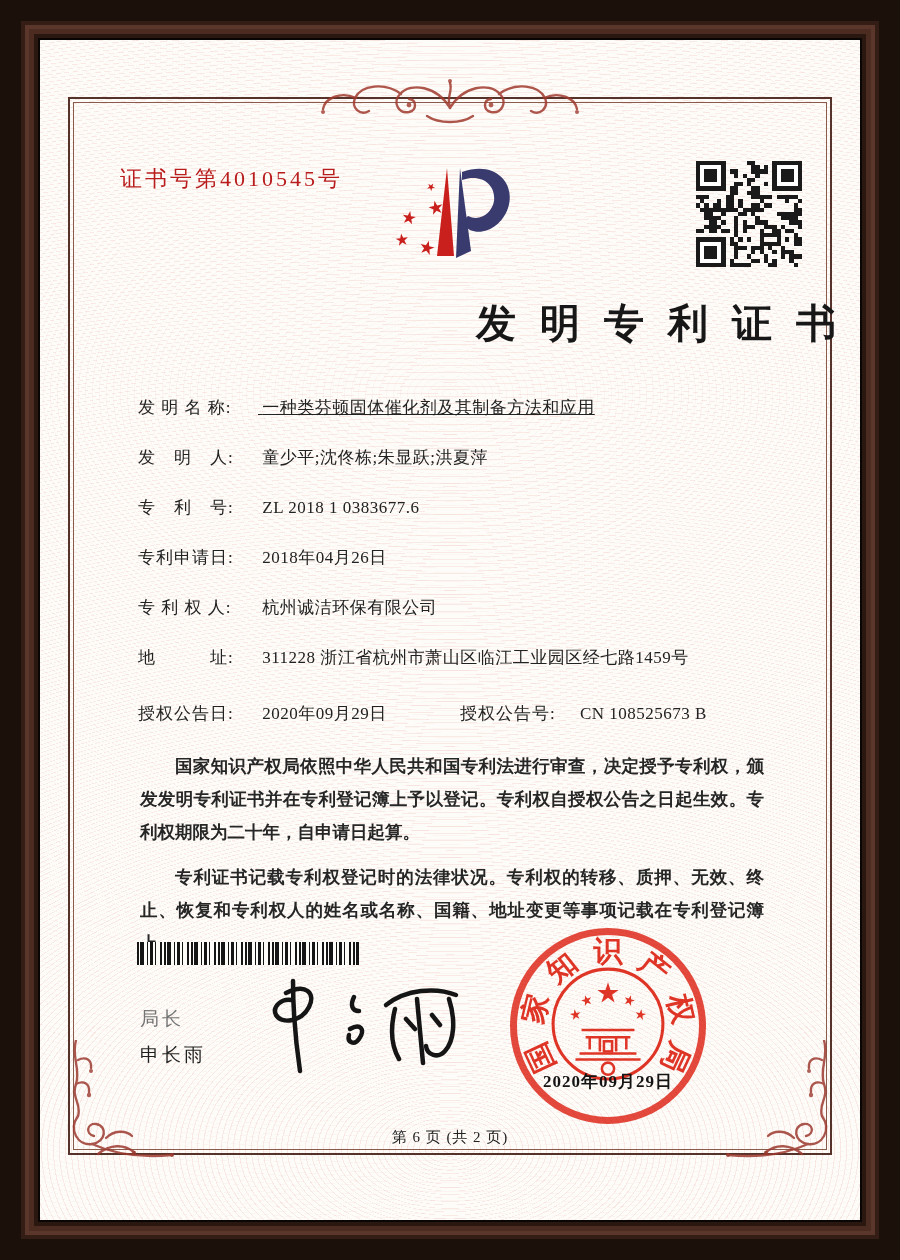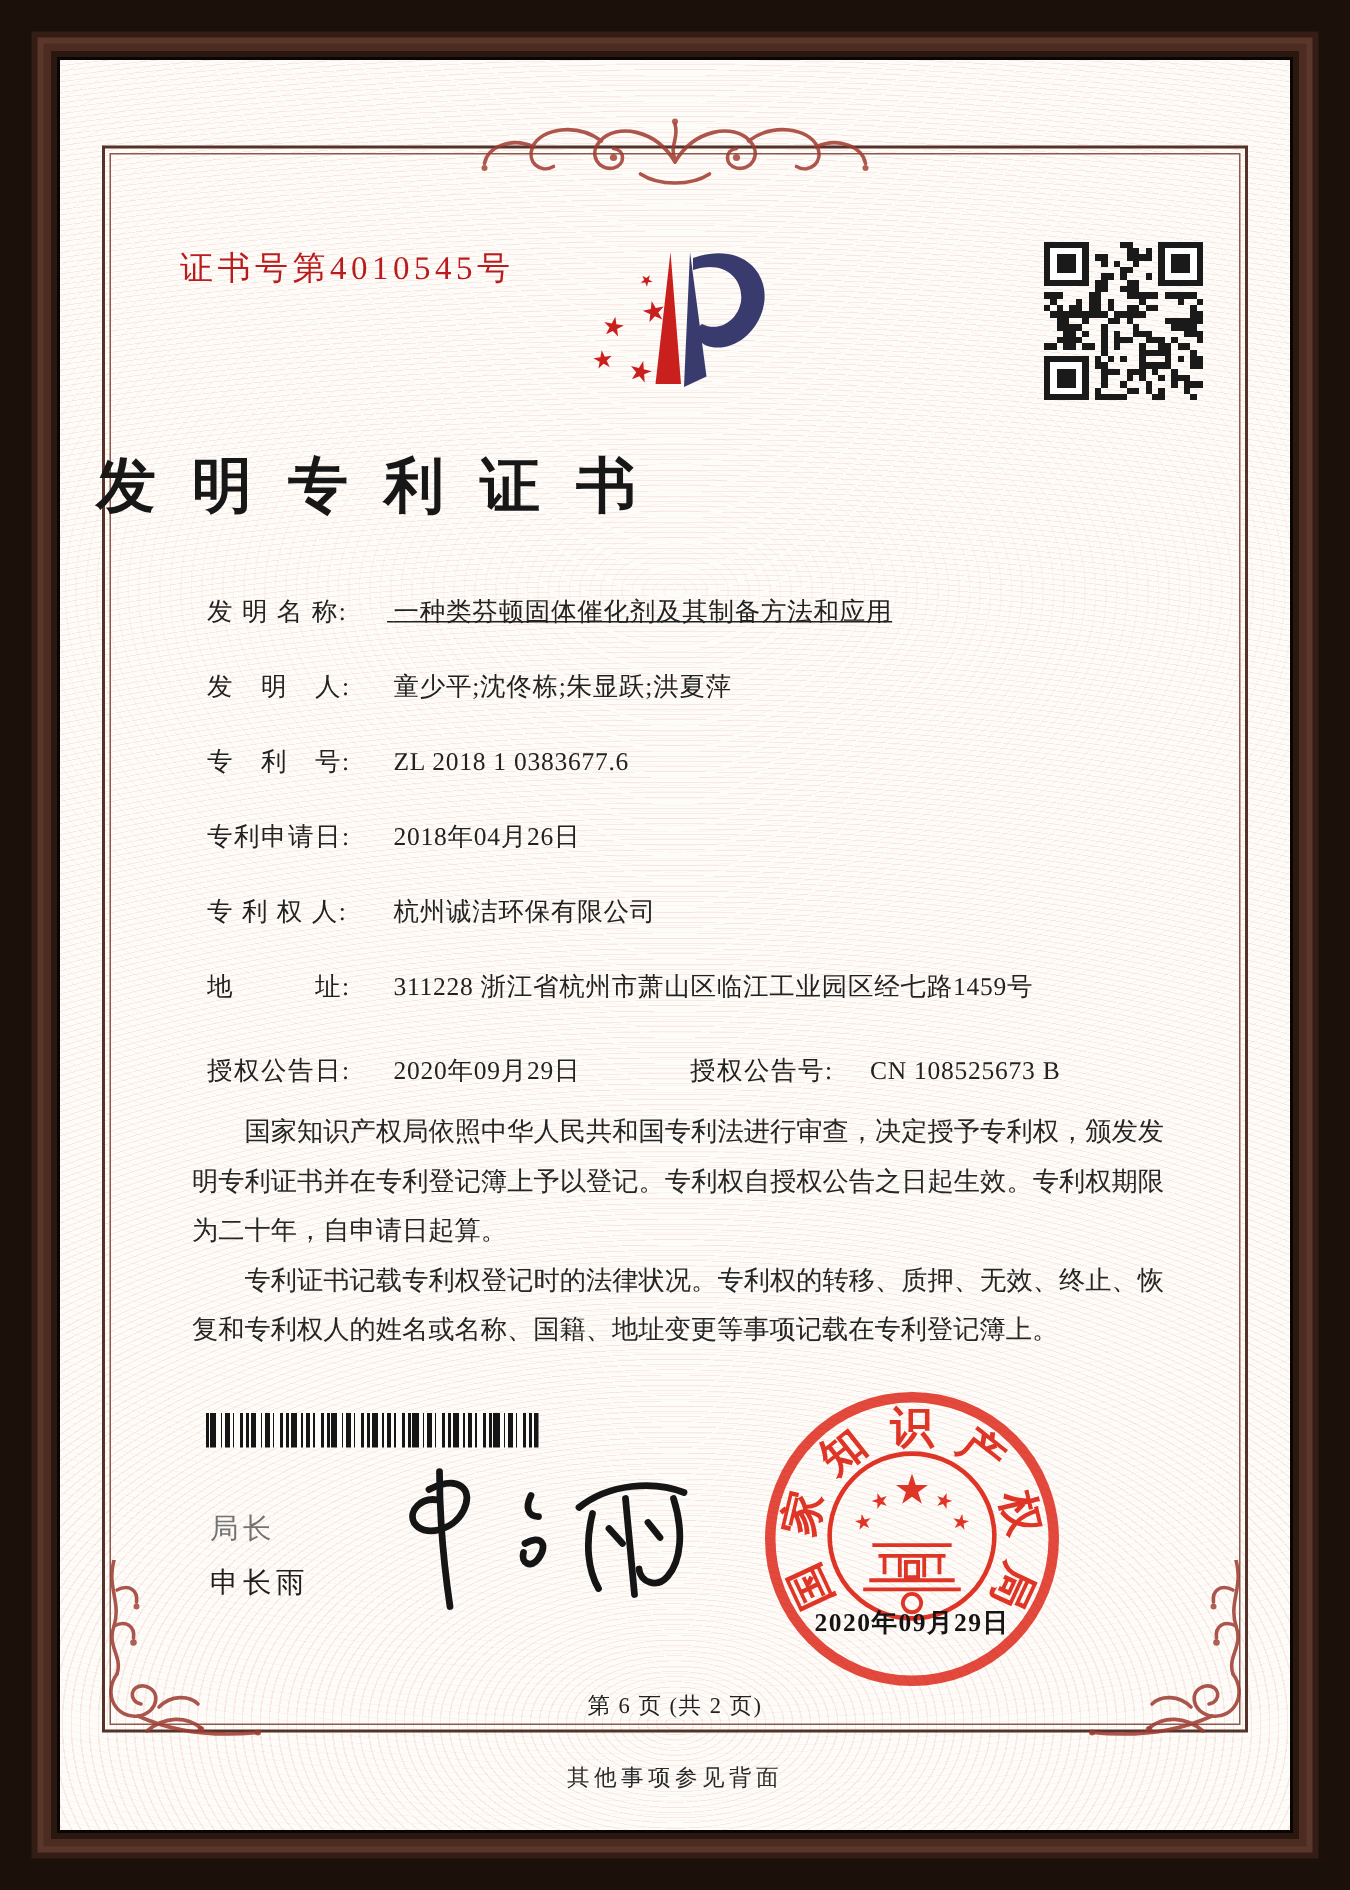--- a/index.html
+++ b/index.html
@@ -31,34 +31,34 @@
   .ornament{position:absolute; pointer-events:none;}
   .flourish-top{left:50%; top:36px; transform:translateX(-50%);}
   .flourish-bl{left:22px; top:1000px;}
   .flourish-br{right:22px; top:1000px; transform:scaleX(-1);}
 
   .cert-no{position:absolute; left:80px; top:124px; font-size:22px; letter-spacing:3px; color:#b91c1c;}
 
   .logo{position:absolute; left:352px; top:120px; width:124px; height:104px;}
   .qr{position:absolute; left:656px; top:121px; width:106px; height:106px;}
 
-  .title{position:absolute; left:0; right:0; top:256px; text-align:left;
+  .title{position:absolute; left:0; right:0; top:256px; text-align:right;
          font-size:40px; font-weight:700; color:#171717; letter-spacing:24px; text-indent:24px;}
 
   .fields{position:absolute; left:98px; top:352px; width:660px; font-size:17px; color:#222;}
   .field-row{position:absolute; left:0; white-space:nowrap;}
   .field-label{display:inline-block; min-width:120px; white-space:pre; letter-spacing:1px;}
   .field-value{letter-spacing:.5px;}
   .row0{top:4px;text-decoration:underline;} .row1{top:54px;} .row2{top:104px;} .row3{top:154px;} .row4{top:204px;} .row5{top:254px;}
   .grant-row{position:absolute; top:310px; left:0; white-space:nowrap;}
   .grant-no{position:absolute; left:322px; top:310px; white-space:nowrap;}
 
   .body-text{position:absolute; left:88px; top:698px; width:648px;
              font-size:17.5px; line-height:33px; color:#262626; text-align:justify;}
-  .body-text p{margin:0; text-indent:2em;}
+  .body-text p{margin:12px; text-indent:2em;font-weight:bold;}
 
   .barcode{position:absolute; left:97px; top:902px; width:222px; height:23px;
     background:repeating-linear-gradient(90deg,
       #151515 0 2px, #fdfcf9 2px 3px, #151515 3px 7px, #fdfcf9 7px 10px,
       #151515 10px 11px, #fdfcf9 11px 13px, #151515 13px 16px, #fdfcf9 16px 18px,
       #151515 18px 19px, #fdfcf9 19px 23px, #151515 23px 25px, #fdfcf9 25px 27px);}
 
   .director-title{position:absolute; left:100px; top:966px; font-family:"Liberation Sans", sans-serif;
                   font-size:19px; letter-spacing:3px; color:#737373;}
   .director-name{position:absolute; left:100px; top:1002px; font-family:"Liberation Sans", sans-serif;
@@ -466,15 +466,14 @@
         <rect x="56" y="77" width="8" height="10"></rect>
         <path d="M32,89 H88"></path>
         <path d="M28,95 H92"></path>
         <circle cx="60" cy="104" r="6"></circle>
       </g>
     </svg>
   </div>
   <div class="seal-date">2020年09月29日</div>
 
   <div class="page-info">第 6 页 (共 2 页)</div>
-  <div class="back-note">其他事项参见背面</div>
 
 </div>
 
 </body></html>

